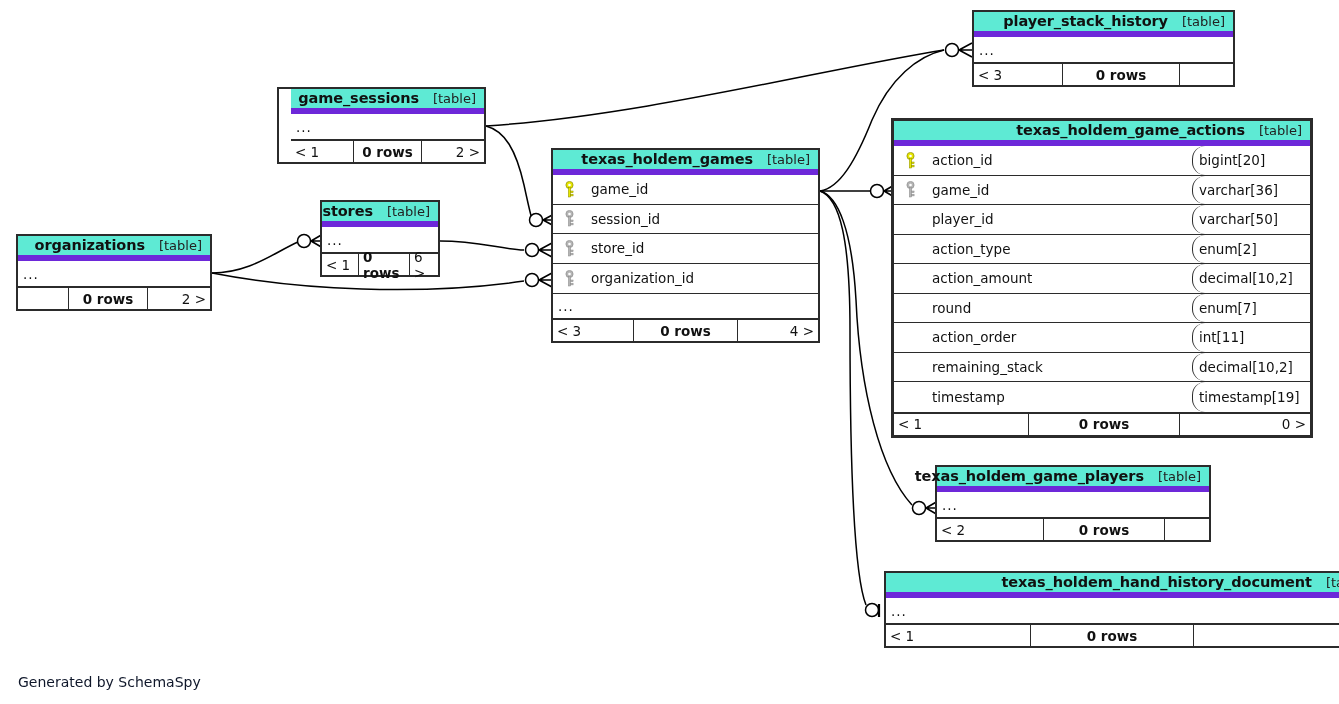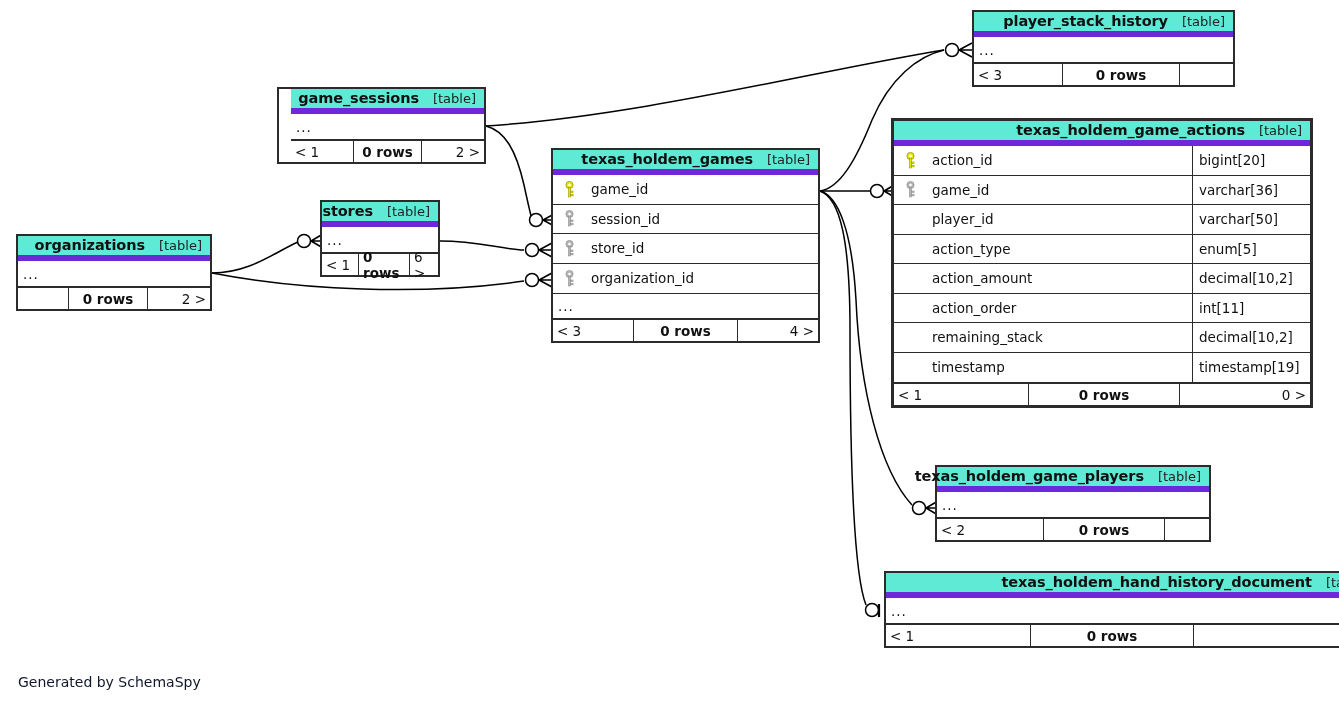--- a/index.html
+++ b/index.html
@@ -96,20 +96,21 @@
     flex: 0 0 auto;
     width: 118px;
     box-sizing: border-box;
     border-left: 1px solid #2b2b2b;
     font-size: 13.5px;
     padding-left: 6px;
     height: 100%;
     display: flex;
     align-items: center;
     white-space: nowrap;
+    border-radius: 13px;
   }
 
   
   .keyicon { display: block; }
 
   
   .ellipsis-row {
     height: 25px;
     box-sizing: border-box;
     display: flex;
@@ -388,31 +389,38 @@
           <span class="col-name">player_id</span>
         </div>
         <div class="col-type">varchar[50]</div>
       </div>
 
       <div class="col-row">
         <div class="col-left">
           <div class="col-keycell"></div>
           <span class="col-name">action_type</span>
         </div>
-        <div class="col-type">enum[5]</div>
+        <div class="col-type">enum[2]</div>
       </div>
 
       <div class="col-row">
         <div class="col-left">
           <div class="col-keycell"></div>
           <span class="col-name">action_amount</span>
         </div>
         <div class="col-type">decimal[10,2]</div>
       </div>
 
+      <div class="col-row">
+        <div class="col-left">
+          <div class="col-keycell"></div>
+          <span class="col-name">round</span>
+        </div>
+        <div class="col-type">enum[7]</div>
+      </div>
 
       <div class="col-row">
         <div class="col-left">
           <div class="col-keycell"></div>
           <span class="col-name">action_order</span>
         </div>
         <div class="col-type">int[11]</div>
       </div>
 
       <div class="col-row">

